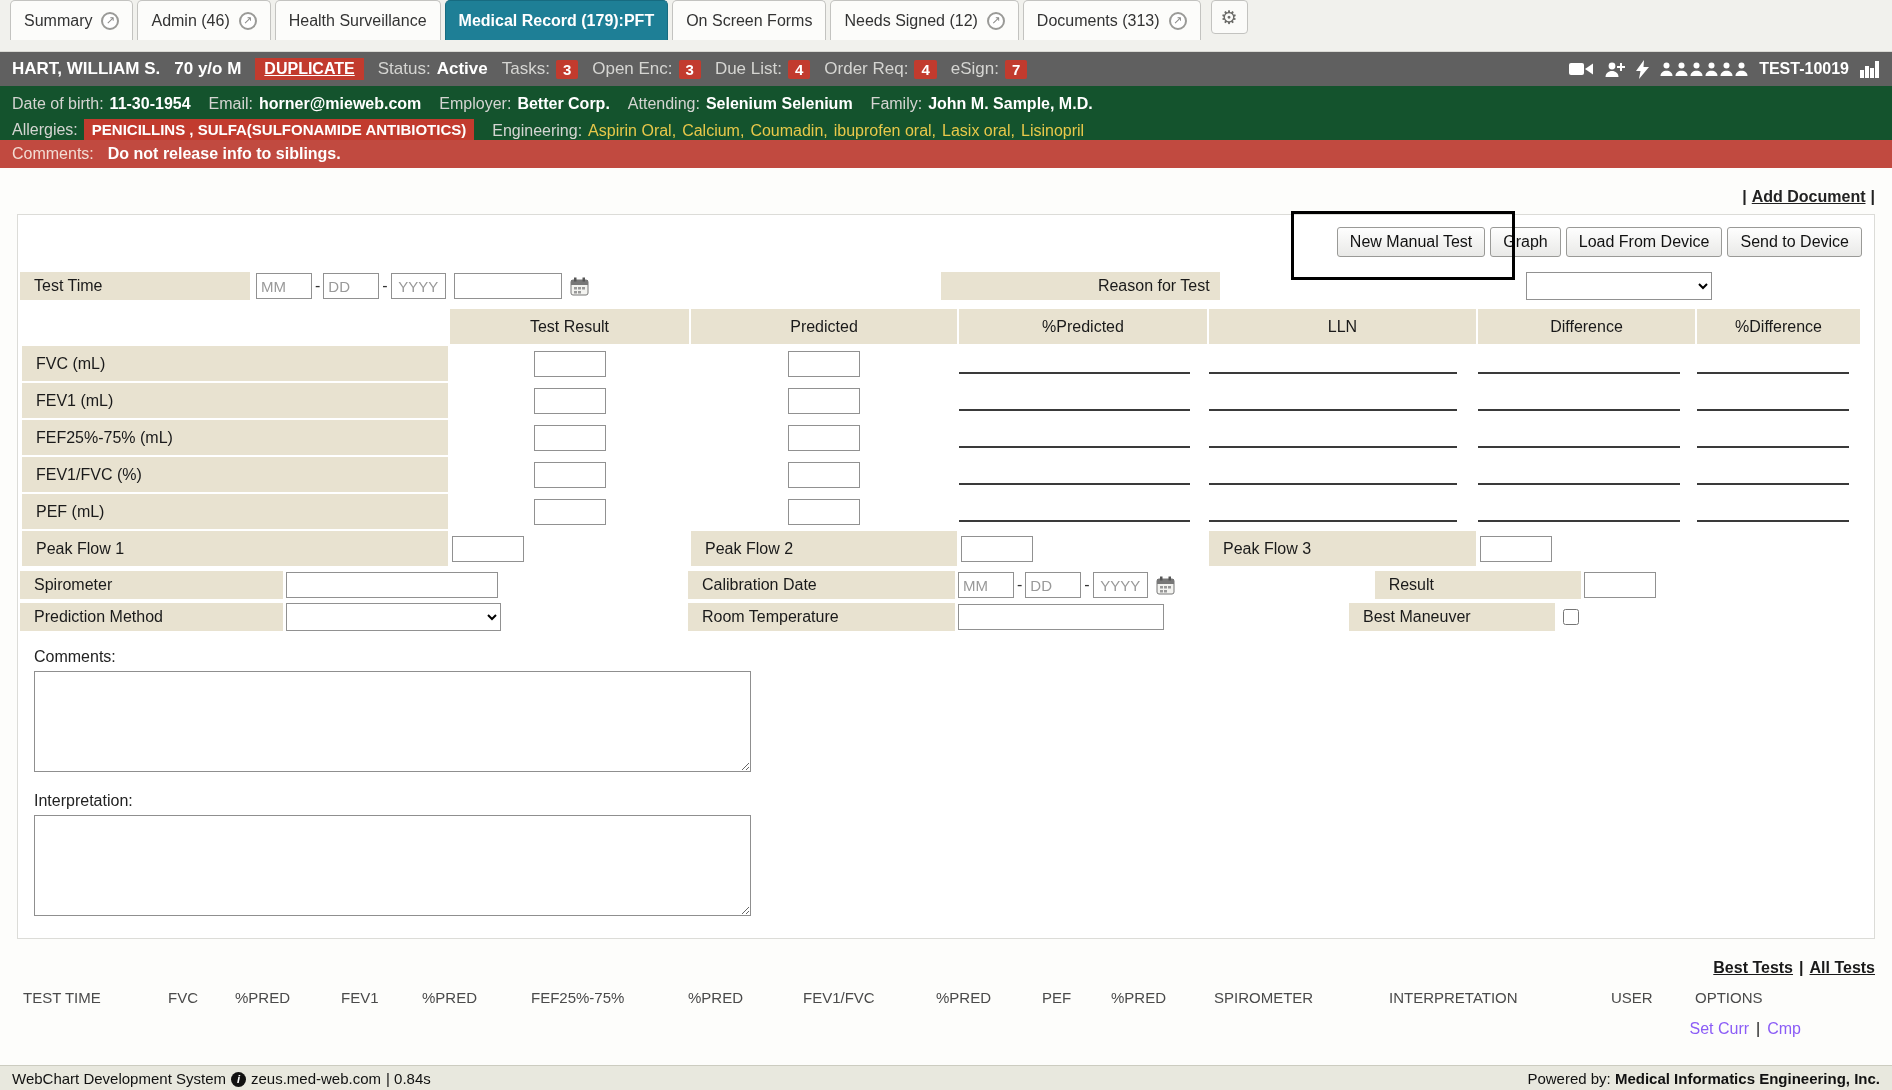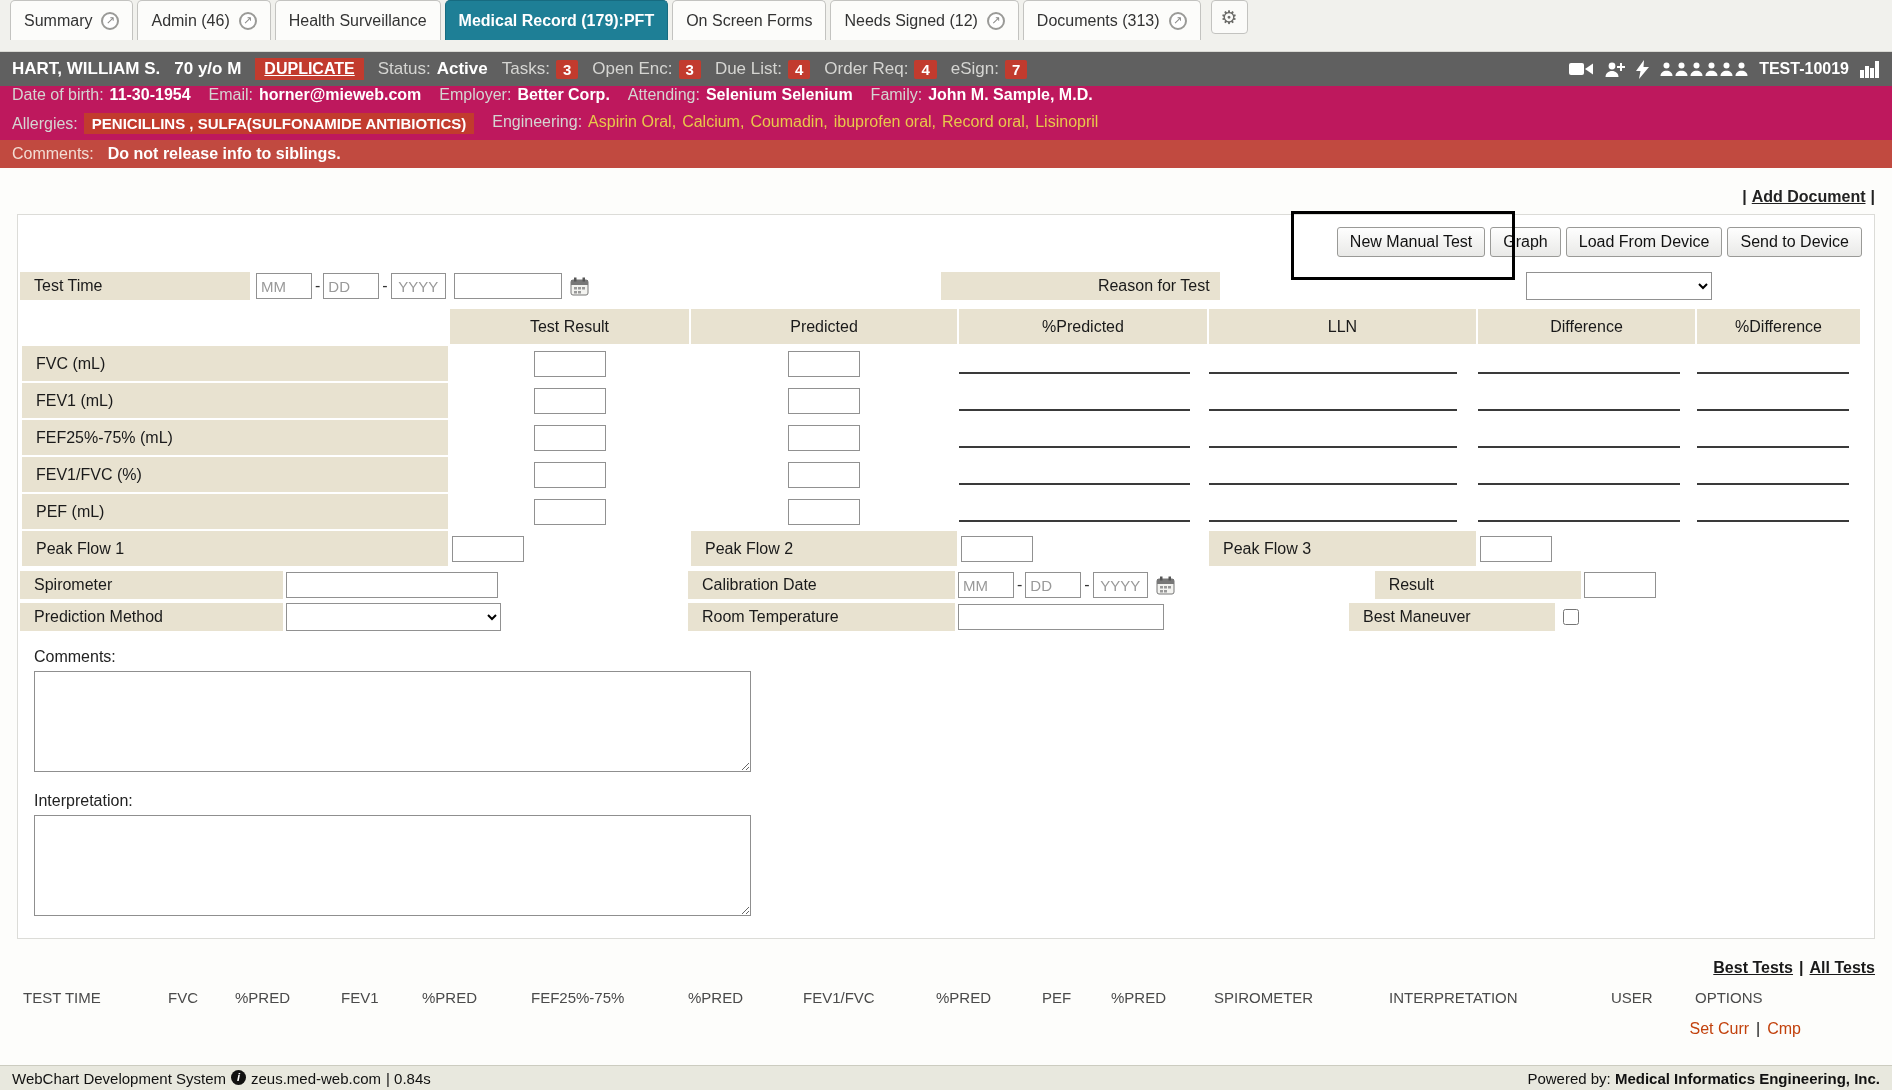--- a/index.html
+++ b/index.html
@@ -22,21 +22,21 @@
   .lbl{color:#d5d5d2;font-weight:normal}
   .val{color:#fff;font-weight:bold}
   .dup-badge{background:#c23b2e;color:#fff;font-weight:bold;text-decoration:underline;padding:2px 9px;font-size:16px;cursor:pointer}
   .cnt{display:flex;align-items:center;gap:6px}
   .badge{background:#c23b2e;color:#fff;font-weight:bold;padding:1px 7px;font-size:15px;border-radius:2px;cursor:pointer}
   .pt-icons{margin-left:auto;display:flex;align-items:center;gap:11px}
   .hicon{display:flex;align-items:center}
   .hicon svg{fill:#fff}
   .persons{display:flex;gap:2px;align-items:center}
   .pt-id{font-weight:bold;font-size:16px}
-  .info-row{display:flex;align-items:flex-start;background:#be185d;color:#fff;padding:0 12px;font-size:16px;min-height:27px;gap:18px}
+  .info-row{display:flex;align-items:flex-end;background:#14532d;color:#fff;padding:0 12px;font-size:16px;min-height:27px;gap:18px}
   .pair{display:flex;gap:6px;align-items:center;white-space:nowrap}
   .allergy-badge{background:#c23b2e;color:#fff;font-weight:bold;padding:2px 8px;font-size:15px;cursor:pointer}
   .meds{display:flex;align-items:center;flex-wrap:nowrap}
   .med{color:#e8c84a;cursor:pointer}
   .med-sep{color:#e8c84a;margin-right:6px}
   .comments-bar{display:flex;align-items:center;background:#c14a40;color:#fff;height:28px;padding:0 12px;gap:14px;font-size:16px}
   .c-lbl{color:#f3ddd4}
   .c-val{font-weight:bold}
 
   
@@ -72,32 +72,32 @@
 
   .ta-label{margin:16px 0 5px 14px;font-size:16px;color:#222}
   textarea{width:717px;height:101px;border:1px solid #8f8f8f;font-family:inherit;font-size:15px;margin-left:14px;resize:both}
 
   .bt-links{display:flex;justify-content:flex-end;align-items:center;gap:6px;margin-top:20px;font-size:16px;font-weight:bold}
   .bt-links .link{color:#1a1a1a;text-decoration:underline;cursor:pointer}
   .res-hdr{display:flex;margin-top:12px;font-size:15px;color:#4a4a4a;padding-left:6px;white-space:nowrap}
   .res-hdr span{flex:none;overflow:hidden}
   .rc1{width:145px}.rc2{width:67px}.rc3{width:106px}.rc4{width:81px}.rc5{width:109px}.rc6{width:157px}.rc7{width:115px}.rc8{width:133px}.rc9{width:106px}.rc10{width:69px}.rc11{width:103px}.rc12{width:175px}.rc13{width:222px}.rc14{width:84px}.rc15{flex:1}
   .setcurr-row{display:flex;justify-content:flex-end;margin-top:14px;padding-right:74px;font-size:16px;color:#111;gap:7px}
-  .setcurr-row .link{color:#c2410c;cursor:pointer}
+  .setcurr-row .link{color:#8b5cf6;cursor:pointer}
 
   .lv-title-row{display:flex;align-items:flex-end;margin-top:38px;gap:10px}
   .hide-link{color:#5c8c20;text-decoration:underline;font-size:15px;font-weight:bold;margin-bottom:4px;cursor:pointer}
   .lv-title{color:#5c8c20;font-size:21px;font-weight:bold;white-space:nowrap}
   .dotline{flex:1;border-bottom:2px dotted #c9c1a8;margin:0 0 8px 6px}
   .lv-hdr{display:flex;margin-top:14px;font-size:15px;color:#555;padding-left:6px;white-space:nowrap}
   .lv-hdr span{flex:none;text-decoration:underline;cursor:pointer}
   .lc1{width:216px}.lc2{width:309px}.lc3{width:290px}.lc4{width:259px}.lc5{width:111px}.lc6{width:424px}.lc7{flex:1}
 
   .footer{position:absolute;left:0;right:0;bottom:0;height:25px;background:#e8e8de;border-top:1px solid #ccccc0;display:flex;align-items:center;justify-content:space-between;padding:0 12px;font-size:15px;color:#111}
-  .f-left{display:flex;align-items:flex-start;gap:5px}
+  .f-left{display:flex;align-items:flex-end;gap:5px}
   .info-dot{width:15px;height:15px;border-radius:50%;background:#111;color:#fff;font-size:11px;font-weight:bold;display:flex;align-items:center;justify-content:center;cursor:pointer;font-style:italic}
   .f-right b{font-weight:bold}
 </style>
 </head>
 <body>
 
 <div class="page">
 
   <div class="tabbar">
     <div class="tab">
@@ -259,21 +259,21 @@
       <span class="lbl">Engineering:</span>
       <span class="meds">
         <span class="med">Aspirin Oral</span>
           <span class="med-sep">,</span>
         <span class="med">Calcium</span>
           <span class="med-sep">,</span>
         <span class="med">Coumadin</span>
           <span class="med-sep">,</span>
         <span class="med">ibuprofen oral</span>
           <span class="med-sep">,</span>
-        <span class="med">Record oral</span>
+        <span class="med">Lasix oral</span>
           <span class="med-sep">,</span>
         <span class="med">Lisinopril</span>
       </span>
     </span>
   </div>
 
   <div class="comments-bar">
     <span class="c-lbl">Comments:</span>
     <span class="c-val">Do not release info to siblings.</span>
   </div>

